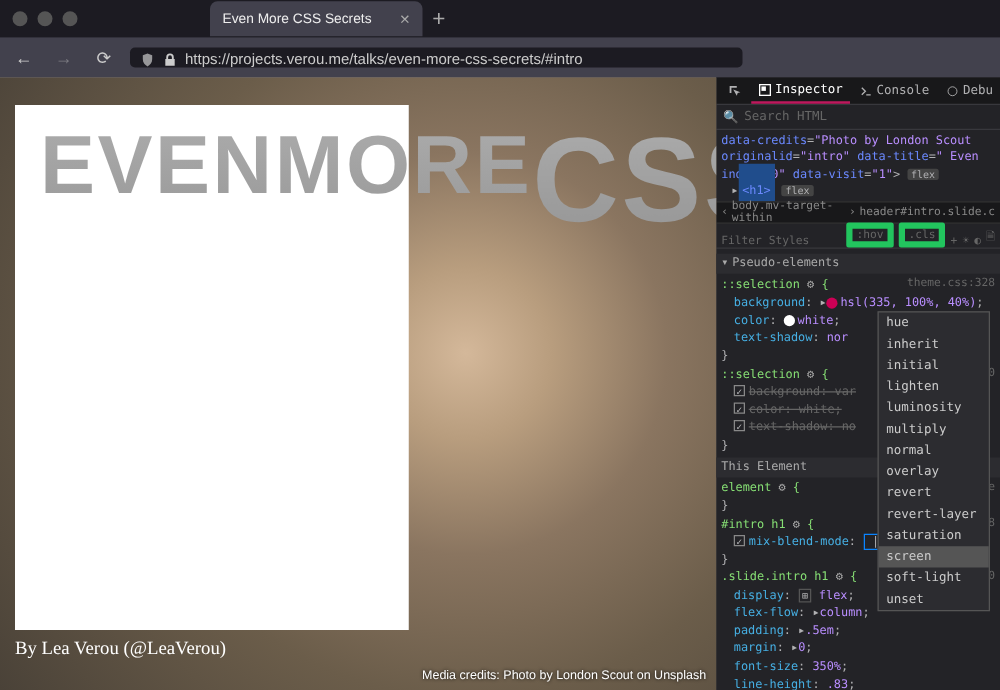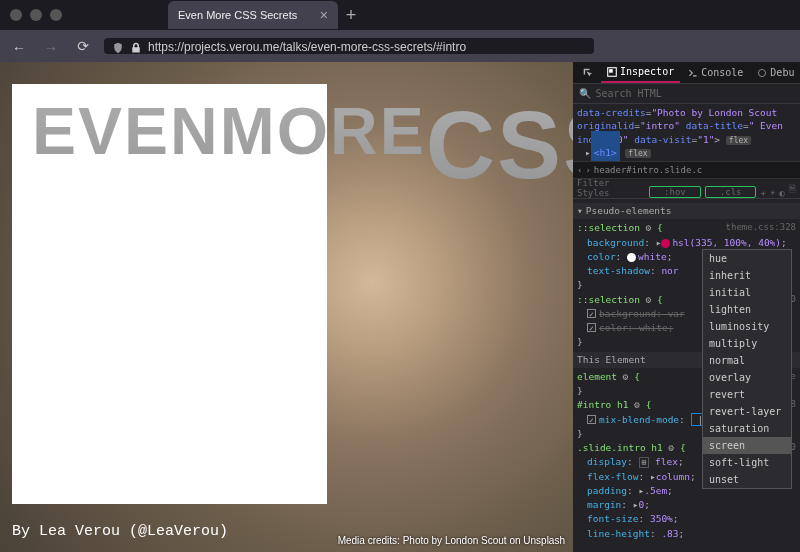--- a/index.html
+++ b/index.html
@@ -13,37 +13,37 @@
 .newtab{color:#aaa;font-size:18px;width:26px;text-align:center}
 .urlbar{height:32px;background:#42414d;display:flex;align-items:center;padding:0 8px;gap:10px}
 .navbtn{width:22px;height:22px;display:flex;align-items:center;justify-content:center;color:#ccc;font-size:14px}
 .urlbox{flex:1;background:#1c1b22;height:16px;border-radius:4px;display:flex;align-items:flex-end;padding:0 8px;gap:6px;color:#ccc;font-size:12px;max-width:490px}
 .urlbox svg{width:12px;height:12px}
 .content{position:relative;height:490px;display:flex}
 .page{position:relative;flex:1;background:linear-gradient(135deg,#8a8075 0%,#a89885 30%,#7a6e60 70%,#5a5248 100%);overflow:hidden}
 .photo-bg{position:absolute;inset:0;background:radial-gradient(circle at 65% 45%,#d4b89a 0%,#b89d7e 15%,#8a7560 35%,#6b5d4a 60%,#4a4238 100%)}
 .card{position:absolute;left:12px;top:22px;width:315px;height:420px;background:#fff;padding:18px 20px;display:flex;flex-direction:row;justify-content:space-around}
 .card-line{font-weight:900;font-size:66px;line-height:0.9;letter-spacing:2px;font-family:"Arial Black",sans-serif;background:linear-gradient(180deg,#aaa 0%,#888 40%,#555 60%,#999 100%);-webkit-background-clip:text;background-clip:text;color:transparent}
-.byline{position:absolute;left:12px;bottom:12px;color:#fff;font-size:15px;font-family:Liberation Mono, monospace}
+.byline{position:absolute;left:12px;bottom:24px;color:#fff;font-size:15px;font-family:Liberation Serif, serif}
 .credits{position:absolute;right:8px;bottom:6px;color:#fff;font-size:10px;text-shadow:0 0 3px #000}
 .devtools{width:227px;background:#232327;color:#b1b1b3;font-size:10px;font-family:Menlo,Consolas,monospace;display:flex;flex-direction:column;overflow:hidden}
 .dt-tabs{height:22px;background:#18181a;border-bottom:1px solid #38383d;display:flex;align-items:center;gap:2px;padding:0 4px;flex-shrink:0}
 .dt-tab{padding:0 6px;display:flex;align-items:center;gap:3px;height:100%;font-size:10px}
 .dt-tab.active{color:#fff;border-bottom:2px solid #be185d}
 .dt-tab svg{width:10px;height:10px}
 .dt-search{height:20px;display:flex;align-items:center;padding:0 6px;gap:4px;color:#666;border-bottom:1px solid #38383d;flex-shrink:0}
 .dt-html{padding:2px 4px;font-size:9.5px;line-height:1.4;flex-shrink:0}
 .dt-html .attr{color:#6b89ff}
 .dt-html .val{color:#b98eff}
 .dt-html .tag{color:#6b89ff}
 .dt-html .sel{background:#204d8c;color:#fff;padding:16px 3px}
 .dt-html .flex-pill{background:#444;font-size:8px;padding:0 3px;border-radius:2px}
 .dt-crumb{background:#18181a;height:18px;display:flex;align-items:center;padding:0 4px;gap:3px;font-size:9px;color:#888;border-top:1px solid #333;border-bottom:1px solid #333;flex-shrink:0}
 .dt-filter{height:20px;display:flex;align-items:flex-end;padding:0 4px;gap:4px;font-size:9px;color:#666;border-bottom:1px solid #38383d;flex-shrink:0}
-.dt-filter .pill{border:1px solid #22c55e;padding:0 14px;border-radius:2px}
+.dt-filter .pill{border:5px solid #22c55e;padding:0 3px;border-radius:2px}
 .dt-css{padding:2px 4px;font-size:9.5px;line-height:1.5;overflow:hidden;position:relative;flex:1}
 .rule-head{color:#86de74;display:flex;justify-content:space-between}
 .rule-head .src{color:#666;font-size:9px}
 .prop{padding-left:10px}
 .prop .n{color:#46afe3}
 .prop .v{color:#b98eff}
 .prop .s{text-decoration:line-through;color:#666}
 .prop .cb{display:inline-block;width:9px;height:9px;border:1px solid #888;margin-right:3px;font-size:8px;line-height:9px;text-align:center}
 .prop .swatch{display:inline-block;width:9px;height:9px;border-radius:50%;vertical-align:middle;margin-right:2px}
 .section-h{background:#2c2c30;padding:1px 4px;margin:2px -4px;color:#aaa;display:flex;align-items:center;gap:3px;font-size:9.5px}
@@ -130,20 +130,21 @@
       <span>Search HTML</span>
     </div>
     <div class="dt-html">
       <div><span class="attr">data-credits</span>=<span class="val">"Photo by London Scout</span></div>
       <div><span class="attr">originalid</span>=<span class="val">"intro"</span> <span class="attr">data-title</span>=<span class="val">"  Even</span></div>
       <div><span class="attr">index</span>=<span class="val">"0"</span> <span class="attr">data-visit</span>=<span class="val">"1"</span>&gt; <span class="flex-pill">flex</span></div>
       <div style="padding-left:8px">▸<span class="sel"><span class="tag">&lt;h1&gt;</span></span> <span class="flex-pill">flex</span></div>
     </div>
     <div class="dt-crumb">
       <span>‹</span>
+        <span>body.mv-target-within</span>
         <span>›</span>
         <span>header#intro.slide.c</span>
     </div>
     <div class="dt-filter">
       <span style="flex:1">Filter Styles</span>
       <span class="pill">:hov</span>
       <span class="pill">.cls</span>
       <span>+</span>
       <span>☀</span>
       <span>◐</span>
@@ -158,20 +159,21 @@
       <div class="prop"><span class="n">background</span>: ▸<span class="swatch" style="background:hsl(335,100%,40%)"></span><span class="v">hsl(335, 100%, 40%)</span>;</div>
       <div class="prop"><span class="n">color</span>: <span class="swatch" style="background:#fff"></span><span class="v">white</span>;</div>
       <div class="prop"><span class="n">text-shadow</span>: <span class="v">nor</span></div>
       <div>}</div>
       <div class="rule-head">
           <span><span>::selection</span> <span style="color:#aaa">⚙</span> {</span>
           <span class="src">s:100</span>
         </div>
       <div class="prop"><span class="cb">✓</span><span class="s">background: var</span></div>
       <div class="prop"><span class="cb">✓</span><span class="s">color: white;</span></div>
+      <div class="prop"><span class="cb">✓</span><span class="s">text-shadow: no</span></div>
       <div>}</div>
       <div class="section-h">
           <span>This Element</span>
         </div>
       <div class="rule-head">
           <span><span>element</span> <span style="color:#aaa">⚙</span> {</span>
           <span class="src">nline</span>
         </div>
       <div>}</div>
       <div class="rule-head">

